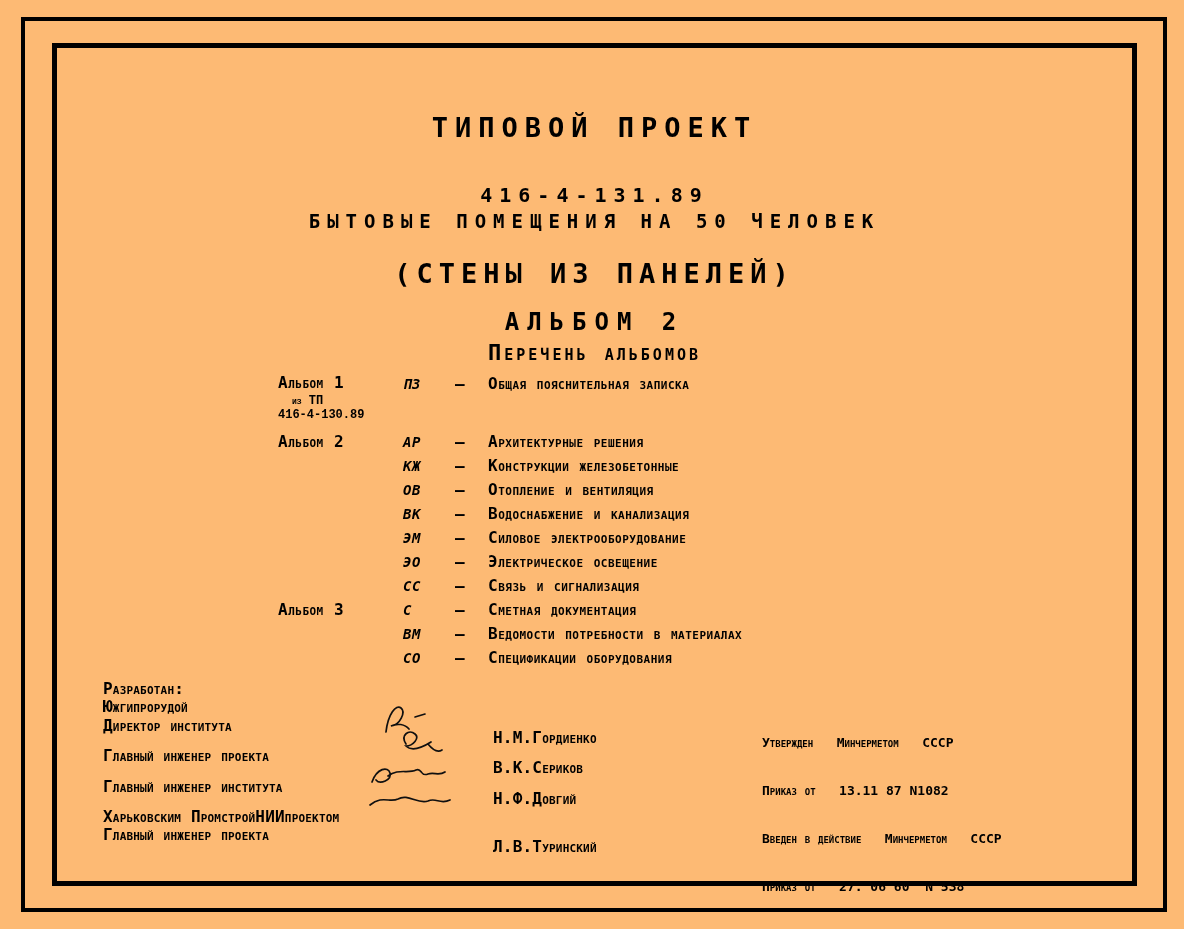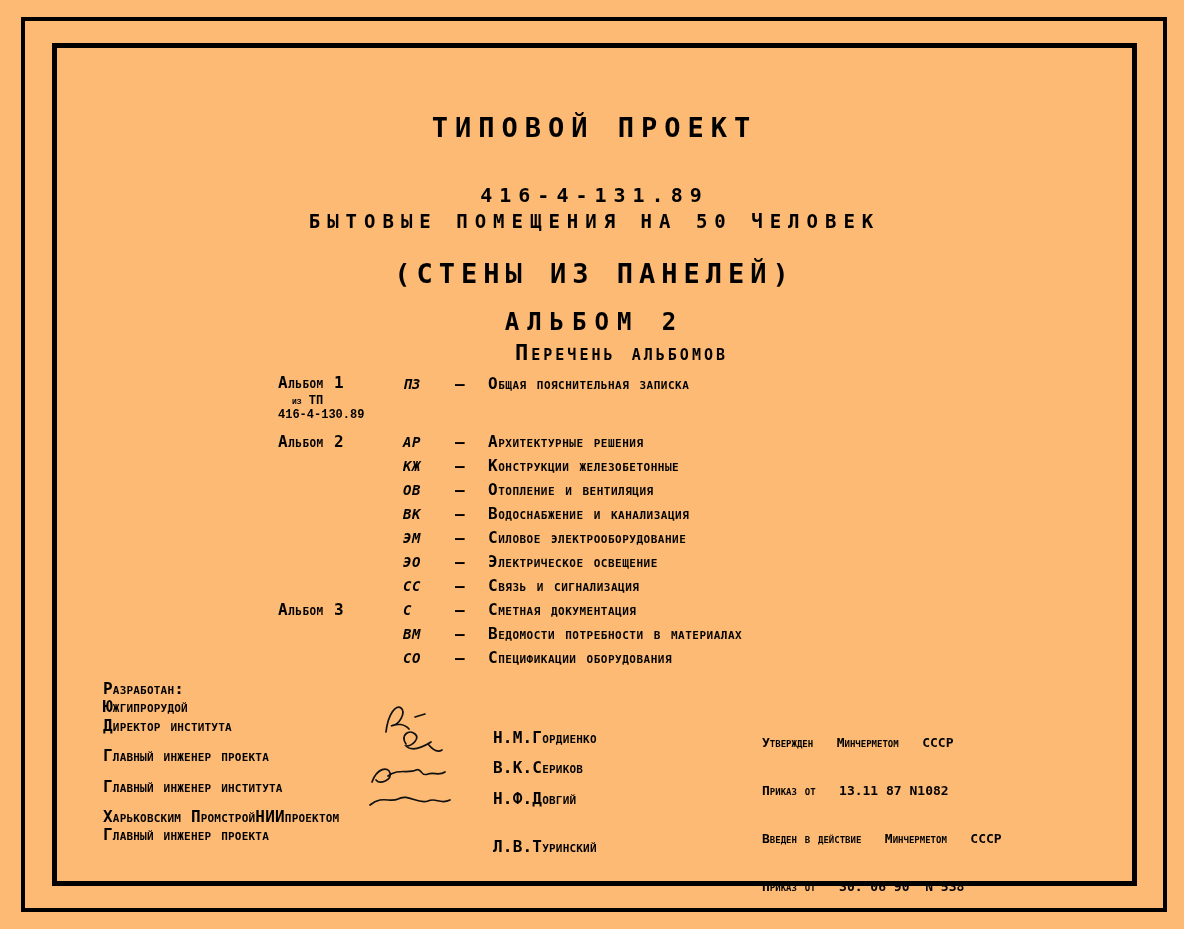--- a/index.html
+++ b/index.html
@@ -16,21 +16,21 @@
     position:absolute;left:52px;top:43px;width:1085px;height:843px;
     border:5px solid #000;box-sizing:border-box;
   }
   .sc{font-variant:small-caps;}
   .tline{position:absolute;left:52px;width:1085px;text-align:center;white-space:nowrap;}
   .t1{top:112px;font-size:27px;letter-spacing:7px;}
   .t2{top:152px;font-size:20px;letter-spacing:7px;margin-top:31px;}
   .t3{top:210px;font-size:19px;letter-spacing:7px;}
   .t4{top:258px;font-size:27px;letter-spacing:6px;}
   .t5{top:308px;font-size:24px;letter-spacing:8px;}
-  .t6{top:340px;font-size:22px;letter-spacing:3px;padding-left:27px;}
+  .t6{top:340px;font-size:22px;letter-spacing:3px;}
 
   .albums{position:absolute;left:278px;top:372px;width:660px;font-size:16px;letter-spacing:.5px;}
   .arow{display:flex;align-items:flex-start;height:24px;line-height:24px;white-space:nowrap;}
   .arow.first{height:58px;}
   .c-album{width:125px;}
   .c-code{width:52px;font-size:14px;font-style:italic;}
   .c-dash{width:33px;}
   .c-desc{flex:1;}
   .note{font-size:12px;line-height:14px;letter-spacing:0;font-family:Liberation Mono, monospace;}
   .note.ind{padding-left:14px;}
@@ -170,15 +170,15 @@
   </svg>
   <svg class="sig sig2" width="92" height="54" viewBox="0 0 92 54">
     <path d="M8,20 C13,6 24,4 26,11 C28,18 16,23 12,18 M24,14 C34,6 44,12 52,8 C58,5 56,15 64,12 C70,10 75,14 81,10"></path>
     <path d="M6,43 C18,33 26,41 34,37 C44,31 54,43 64,39 C72,35 76,43 86,38"></path>
   </svg>
 
   <div class="approval sc">
     <div>Утвержден   Минчерметом   СССР</div>
     <div>Приказ от   13.11 87 N1082</div>
     <div>Введен в действие   Минчерметом   СССР</div>
-    <div>Приказ от   30. 06 90  N 538</div>
+    <div>Приказ от   27. 06 60  N 538</div>
   </div>
 </div>
 
 </body></html>

